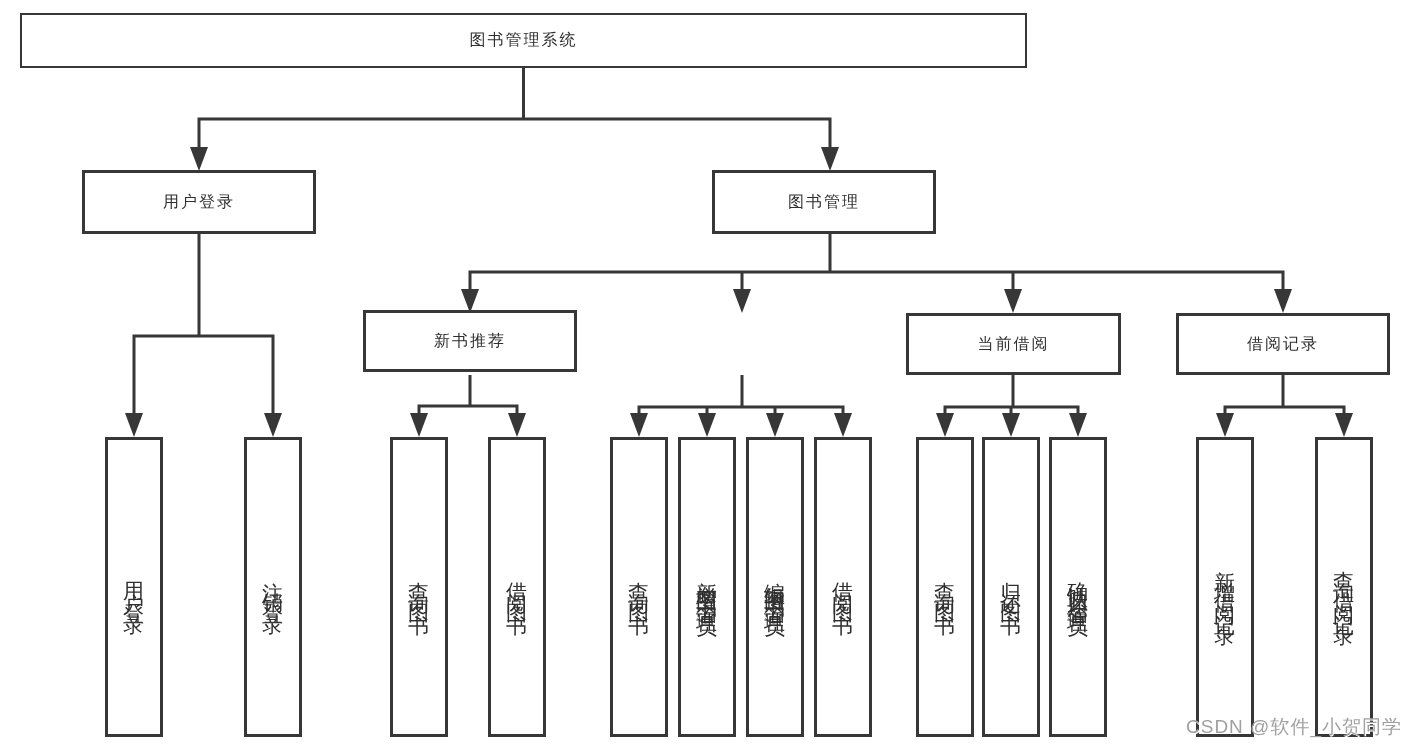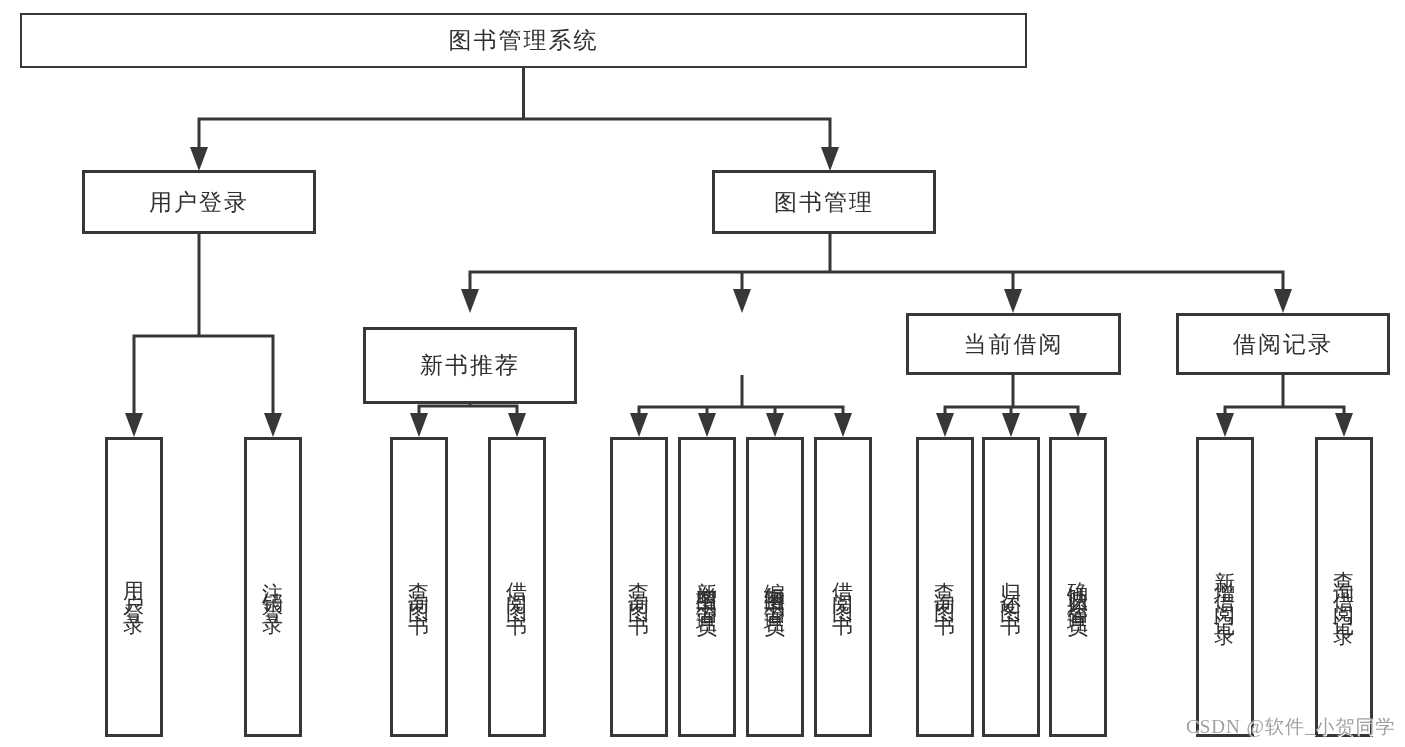--- a/index.html
+++ b/index.html
@@ -38,21 +38,21 @@
     border: 3px solid var(--line, #373737);
     background: #ffffff;
     display: flex;
     align-items: center;
     justify-content: center;
   }
   .box.root {
     border-width: 2.5px;
   }
   .h-label {
-    font-size: 23px;
+    font-size: 16px;
     letter-spacing: 2px;
     white-space: nowrap;
     text-align: right;
   }
   .v-text {
     writing-mode: vertical-rl;
     text-orientation: mixed;
     font-size: 21px;
     line-height: 1;
     white-space: nowrap;
@@ -60,21 +60,20 @@
   .watermark {
     position: absolute;
     left: 1186px;
     top: 714px;
     font-size: 19px;
     letter-spacing: 1px;
     color: var(--wm, #a0a0a0);
     text-shadow: 1px 1px 0 #ffffff;
     white-space: nowrap;
     z-index: 5;
-    font-family: Liberation Serif, serif;
   }
 </style>
 </head>
 <body>
 
 <div class="canvas" style="--line: #373737; --text: #2f2f2f; --bg: #ffffff; --wm: #a0a0a0;">
 
   <svg class="wires" viewBox="0 0 1405 747" aria-hidden="true">
     <g>
       <path d="M523.5 68 V120.5 M197.5 119 H831.5 M199 119 V150 M830 119 V150"></path>
@@ -122,21 +121,21 @@
     <span class="h-label">图书管理系统</span>
   </div>
 
   <div class="box" style="left:82px;top:170px;width:234px;height:64px">
     <span class="h-label">用户登录</span>
   </div>
   <div class="box" style="left:712px;top:170px;width:224px;height:64px">
     <span class="h-label">图书管理</span>
   </div>
 
-  <div class="box" style="left:363px;top:327px;width:214px;height:77px">
+  <div class="box" style="left:363px;top:310px;width:214px;height:62px">
     <span class="h-label">新书推荐</span>
   </div>
   <div class="box" style="left:906px;top:313px;width:215px;height:62px">
     <span class="h-label">当前借阅</span>
   </div>
   <div class="box" style="left:1176px;top:313px;width:214px;height:62px">
     <span class="h-label">借阅记录</span>
   </div>
 
   <div class="box" style="left:105px;top:437px;width:58px;height:300px">

